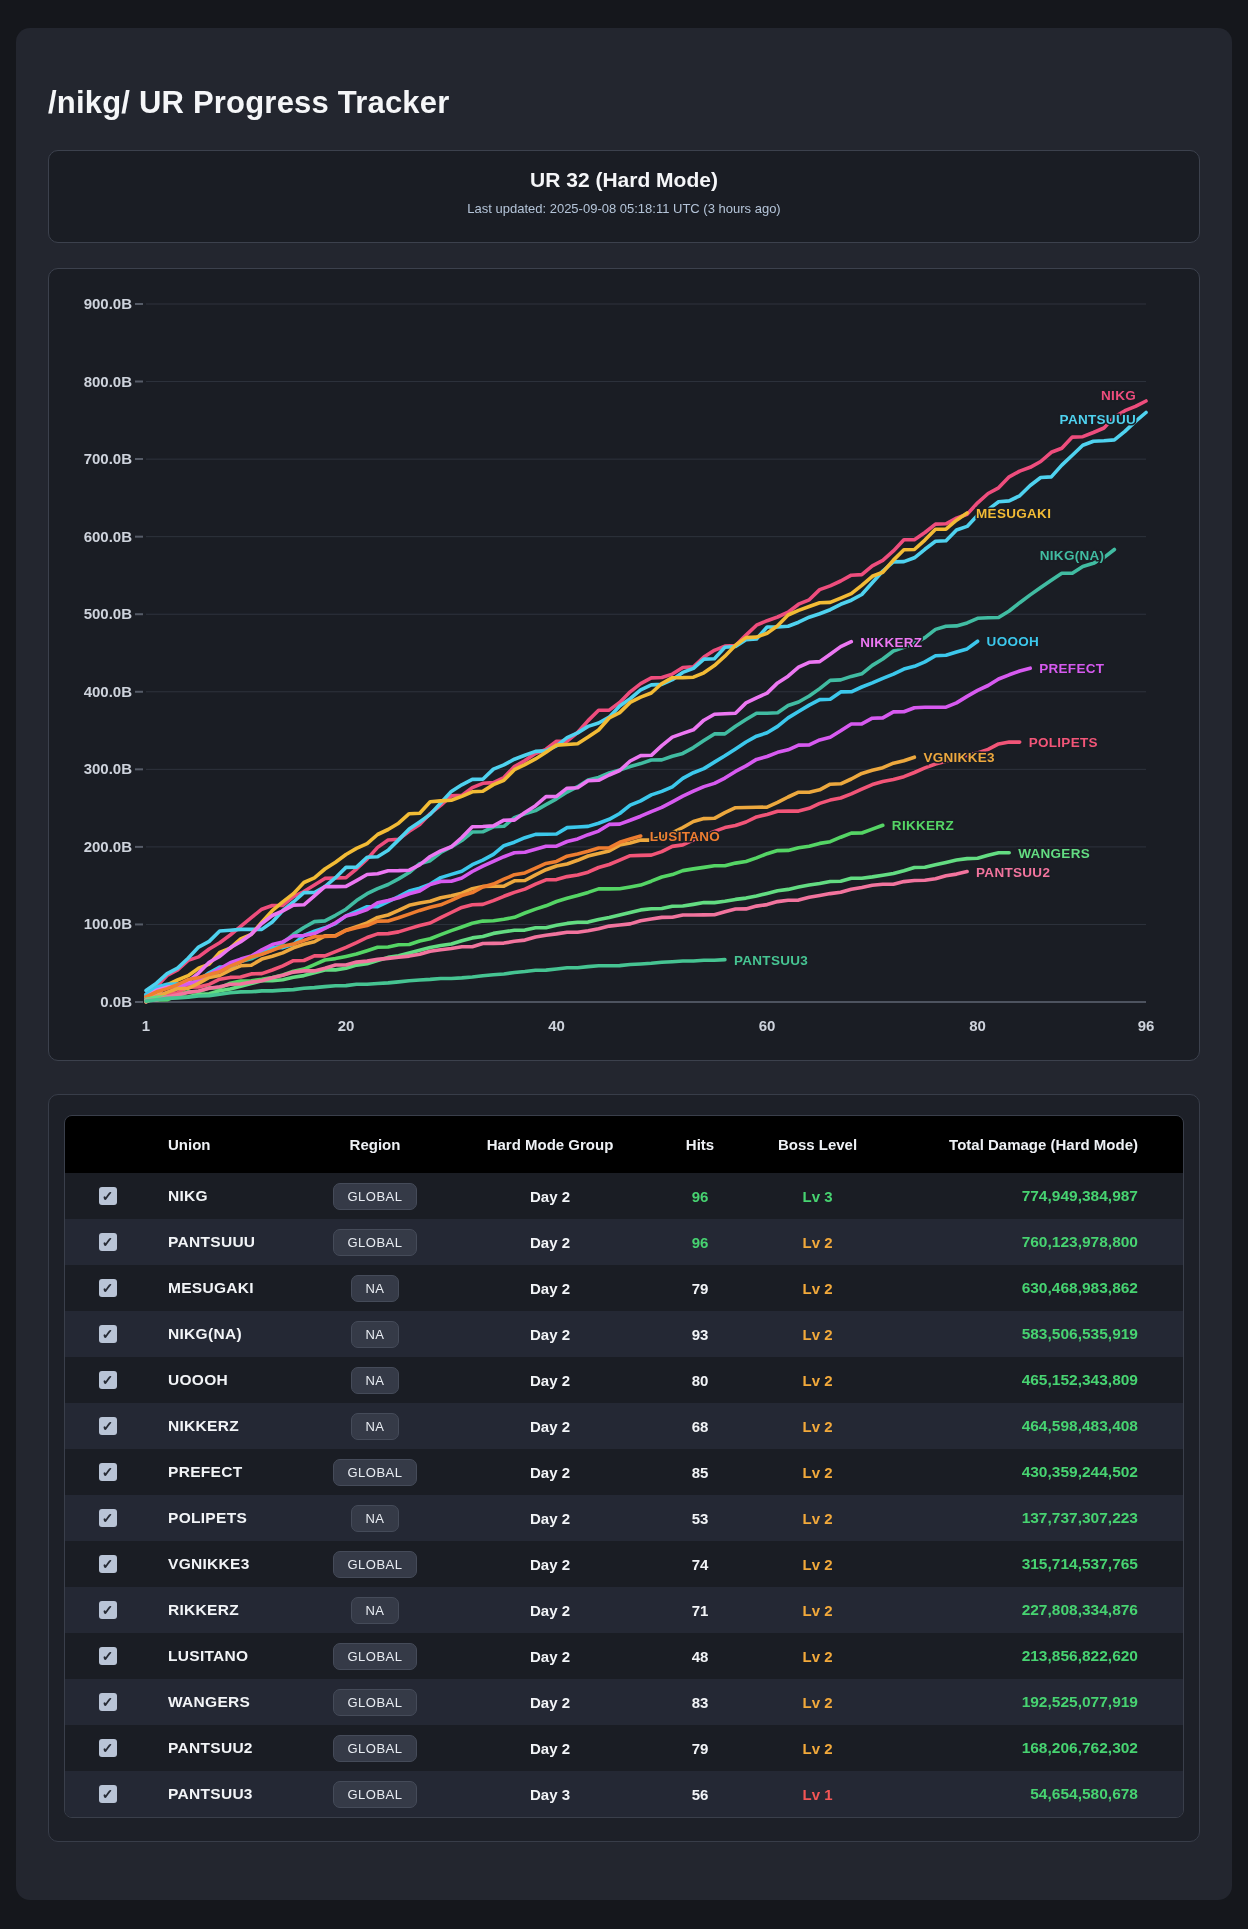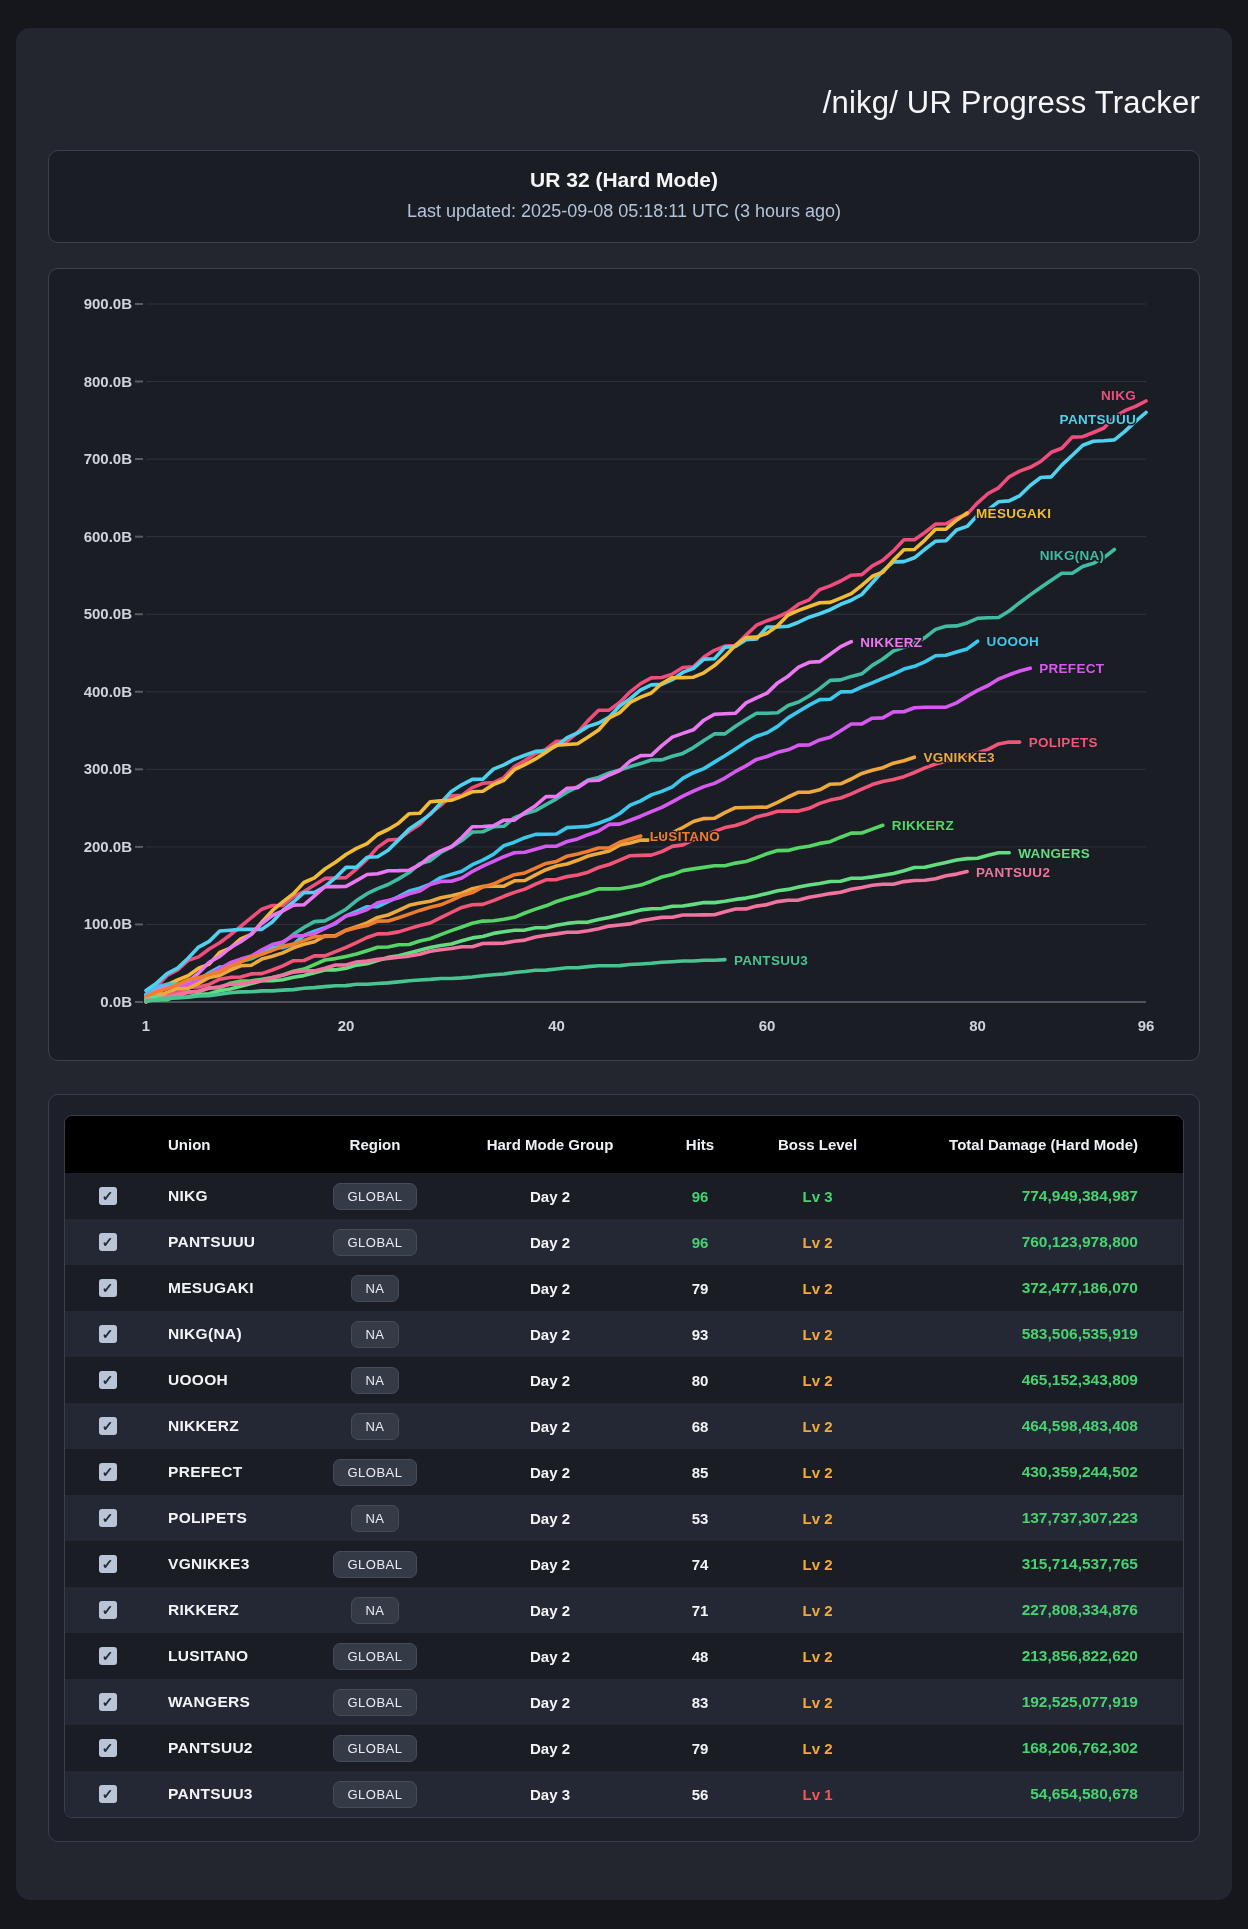--- a/index.html
+++ b/index.html
@@ -8,29 +8,29 @@
     width:1248px; height:1929px;
     font-family:"Liberation Sans", sans-serif;
     color:#f2f4f7;
     position:relative;
   }
   .container {
     position:absolute; left:16px; top:28px; width:1216px; height:1872px;
     background:#23262f; border-radius:14px; padding:0 32px;
   }
   .page-title {
-    text-align:right; font-size:31px; font-weight:normal; color:#f5f6f8;
+    text-align:left; font-size:31px; font-weight:bold; color:#f5f6f8;
     padding-top:57px; letter-spacing:0.2px;
   }
   .panel {
     background:#1a1d24; border:1px solid #3c414d; border-radius:10px;
   }
   .banner { margin-top:29px; height:93px; text-align:center; padding-top:17px; }
   .banner-title { font-size:21px; font-weight:bold; color:#f5f6f8; }
-  .banner-sub { font-size:18px; color:#b4c4d8; margin-top:9px; }
+  .banner-sub { font-size:13px; color:#b4c4d8; margin-top:9px; }
   .chart-panel { margin-top:25px; height:793px; padding:6px 0; overflow:hidden; }
   .chart-panel svg { display:block; }
 
   .table-panel {
     margin-top:33px; height:748px;
     background:#1d2028; border:1px solid #383d49; border-radius:10px;
     padding:20px 15px;
   }
   .inner-table {
     background:#1e212a; border:1px solid #3a3f4b; border-radius:8px;
@@ -178,21 +178,21 @@
             <div class="cell c-boss boss-amber">Lv 2</div>
             <div class="cell c-damage">760,123,978,800</div>
           </div>
           <div class="trow odd">
             <div class="cell c-check"><span class="cb">✓</span></div>
             <div class="cell c-union">MESUGAKI</div>
             <div class="cell c-region"><span class="badge">NA</span></div>
             <div class="cell c-group">Day 2</div>
             <div class="cell c-hits">79</div>
             <div class="cell c-boss boss-amber">Lv 2</div>
-            <div class="cell c-damage">372,477,186,070</div>
+            <div class="cell c-damage">630,468,983,862</div>
           </div>
           <div class="trow even">
             <div class="cell c-check"><span class="cb">✓</span></div>
             <div class="cell c-union">NIKG(NA)</div>
             <div class="cell c-region"><span class="badge">NA</span></div>
             <div class="cell c-group">Day 2</div>
             <div class="cell c-hits">93</div>
             <div class="cell c-boss boss-amber">Lv 2</div>
             <div class="cell c-damage">583,506,535,919</div>
           </div>

